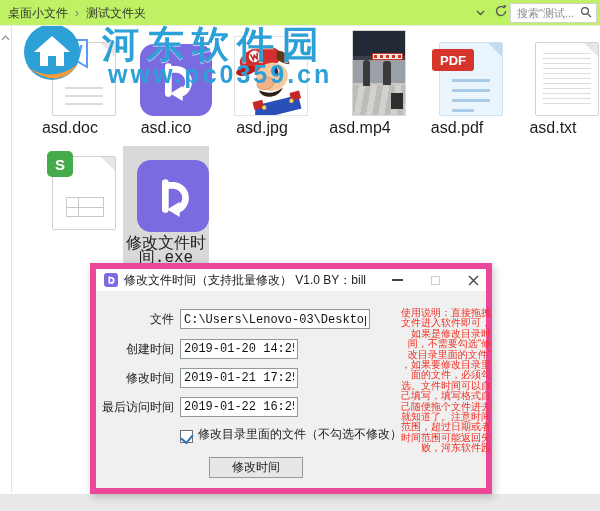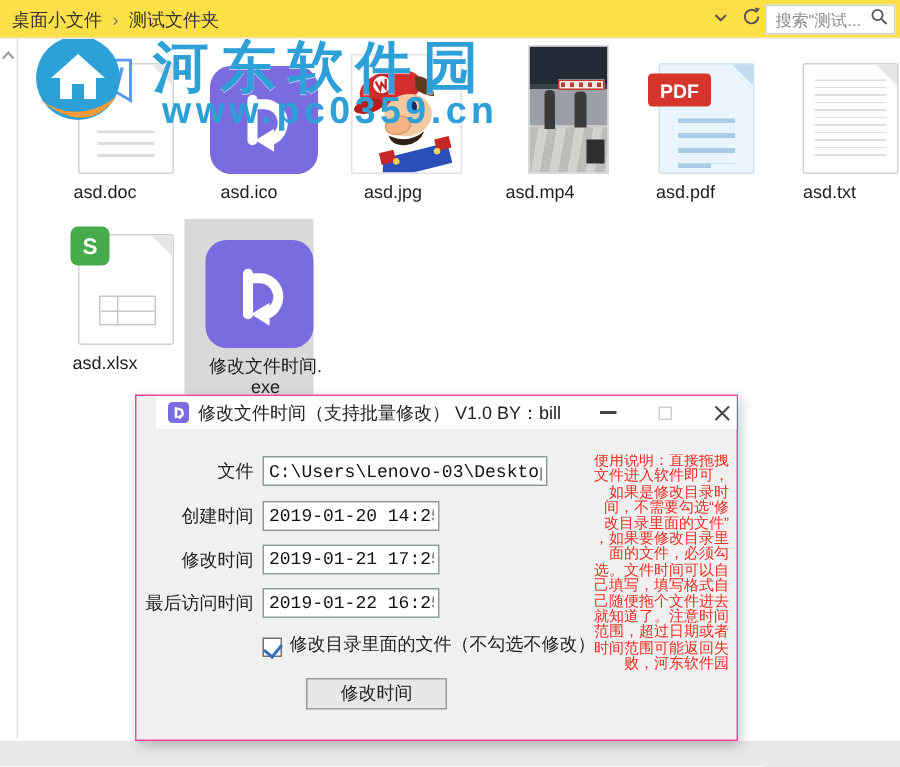--- a/index.html
+++ b/index.html
@@ -1,37 +1,37 @@
 <!DOCTYPE html>
 <html><head>
 <meta charset="utf-8">
 <style>
   * { margin:0; padding:0; box-sizing:border-box; }
   html,body { width:600px; height:511px; }
   body { font-family:"Liberation Sans","DejaVu Sans",sans-serif; background:#fff; position:relative; overflow:hidden; }
 
   
-  .topbar { position:absolute; left:0; top:0; width:600px; height:26px; background:#fde047;
+  .topbar { position:absolute; left:0; top:0; width:600px; height:26px; background:#bef264;
             border-bottom:1px solid #ececec; z-index:30; }
   .crumbs { position:absolute; left:8px; top:0; height:26px; line-height:26px; font-size:12px; color:#333; }
   .crumbs .crumb { display:inline-block; cursor:default; }
   .crumbs .sep { display:inline-block; margin:0 7px; color:#777; font-size:12px; }
   .addr-icons { position:absolute; right:92px; top:0; height:26px; display:flex; align-items:center; gap:8px; }
   .searchbox { position:absolute; left:510px; top:3px; width:87px; height:20px; border:1px solid #d2d2d2;
                background:#fff; display:flex; align-items:center; padding:0 4px 0 6px; }
   .searchbox .ph { flex:1; font-size:11px; color:#8a8a8a; white-space:nowrap; overflow:hidden; }
 
   
   .vline { position:absolute; left:11px; top:26px; width:1px; height:466px; background:#e4e4e4; z-index:1; }
   .scrollup { position:absolute; left:1px; top:28px; z-index:2; }
 
   
   .tile { position:absolute; width:92px; text-align:center; z-index:5; }
   .icon-area { height:84px; display:flex; align-items:flex-end; justify-content:flex-end; }
-  .flabel { margin-top:5px; font-size:12px; color:#1e1e1e; line-height:14px; }
+  .flabel { margin-top:5px; font-size:16px; color:#1e1e1e; line-height:14px; }
 
   .page { position:relative; width:64px; height:74px; background:#fff; border:1px solid #d2d2d2; border-radius:2px; }
   .fold { position:absolute; top:0; right:0; width:0; height:0;
           border-left:14px solid transparent; border-top:14px solid #e6e6e6; }
   .badge { position:absolute; color:#fff; font-weight:bold; display:flex; align-items:center; justify-content:center; }
 
   
   .wribbon { position:absolute; left:8px; top:-4px; }
   .wletter { position:absolute; left:8px; top:0; width:28px; height:22px; text-align:center;
              color:#5b9bf0; font-weight:bold; font-size:16px; }
@@ -71,33 +71,33 @@
   .mp4banner:before { content:""; position:absolute; inset:2px; background:repeating-linear-gradient(90deg,#c0392b 0 3px,transparent 3px 6px); }
   .fig { position:absolute; background:#3a3a3a; }
   .fig.f1 { left:10px; top:34%; width:7px; height:26px; border-radius:3px 3px 0 0; }
   .fig.f2 { left:30px; top:36%; width:8px; height:24px; border-radius:3px 3px 0 0; }
   .mp4box { position:absolute; right:2px; bottom:6px; width:12px; height:16px; background:#2f2f2f; }
   .mp4floor { position:absolute; left:0; right:0; bottom:0; height:36%;
               background:repeating-linear-gradient(100deg,#bdbcb8 0 6px,#d2d1cd 6px 12px); }
 
   
   .tile.selected { background:#d9d9d9; width:86px; padding:2px 0 4px; }
-  .tile.selected .flabel { width:80px; margin-left:14px; word-break:break-all; }
+  .tile.selected .flabel { width:80px; margin-left:3px; word-break:break-all;font-family:Liberation Mono, monospace; }
 
   
   .watermark { position:absolute; left:16px; top:14px; z-index:10; pointer-events:none; }
   .wm-logo { position:absolute; left:0; top:4px; width:72px; height:72px; }
   .wm-text1 { position:absolute; left:86px; top:6px; font-size:37px; font-weight:bold; color:#2da0d8;
               letter-spacing:8px; white-space:nowrap; text-shadow:0 1px 0 rgba(255,255,255,.6); }
   .wm-text2 { position:absolute; left:92px; top:46px; font-size:25px; font-weight:bold; color:#2da0d8;
               letter-spacing:3px; white-space:nowrap; }
 
   
   .dialog { position:absolute; left:90px; top:263px; width:402px; height:231px; background:#f0f0f0;
-            border:1px solid #ec4899; box-shadow:2px 3px 8px rgba(0,0,0,.22); z-index:20;padding-left:13px; }
+            border:6px solid #ec4899; box-shadow:2px 3px 8px rgba(0,0,0,.22); z-index:20; }
   .titlebar { position:relative; height:22px; background:#fff; }
   .titleicon { position:absolute; left:8px; top:4px; width:14px; height:14px; border-radius:3px; background:#7a6be0;
                display:flex; align-items:center; justify-content:center; }
   .titletext { position:absolute; left:28px; top:0; line-height:22px; font-size:12px; color:#222; white-space:nowrap; }
   .winbtn { position:absolute; top:0; width:26px; height:22px; display:flex; align-items:center; justify-content:center; cursor:default; }
   .btn-min { left:288px; } .btn-max { left:326px; } .btn-close { left:364px; }
   .minbar { width:11px; height:2px; background:#444; }
   .maxsq { width:9px; height:9px; border:1px solid #cfcfcf; background:#fff; }
 
   .frow-label { position:absolute; left:0; width:78px; text-align:right; font-size:12px; color:#222; line-height:20px; }
@@ -247,21 +247,20 @@
 </div>
 
 <div class="tile" style="left:24px;top:146px">
   <div class="icon-area">
     <div class="page">
       <i class="fold"></i>
       <span class="badge sbadge">S</span>
       <i class="grid2"></i>
     </div>
   </div>
-  <div class="flabel">asd.xlsx</div>
 </div>
 
 <div class="tile selected" style="left:123px;top:146px">
   <div class="icon-area">
     <div class="dapp">
       <svg width="46" height="46" viewBox="0 0 48 48">
         <path d="M16 10 v28" stroke="#fff" stroke-width="7" stroke-linecap="round" fill="none"></path>
         <path d="M16 13 h9 a13 13 0 0 1 4 25" stroke="#fff" stroke-width="7" stroke-linecap="round" fill="none"></path>
         <polygon points="31,30 31,46 18,38" fill="#fff"></polygon>
       </svg>

